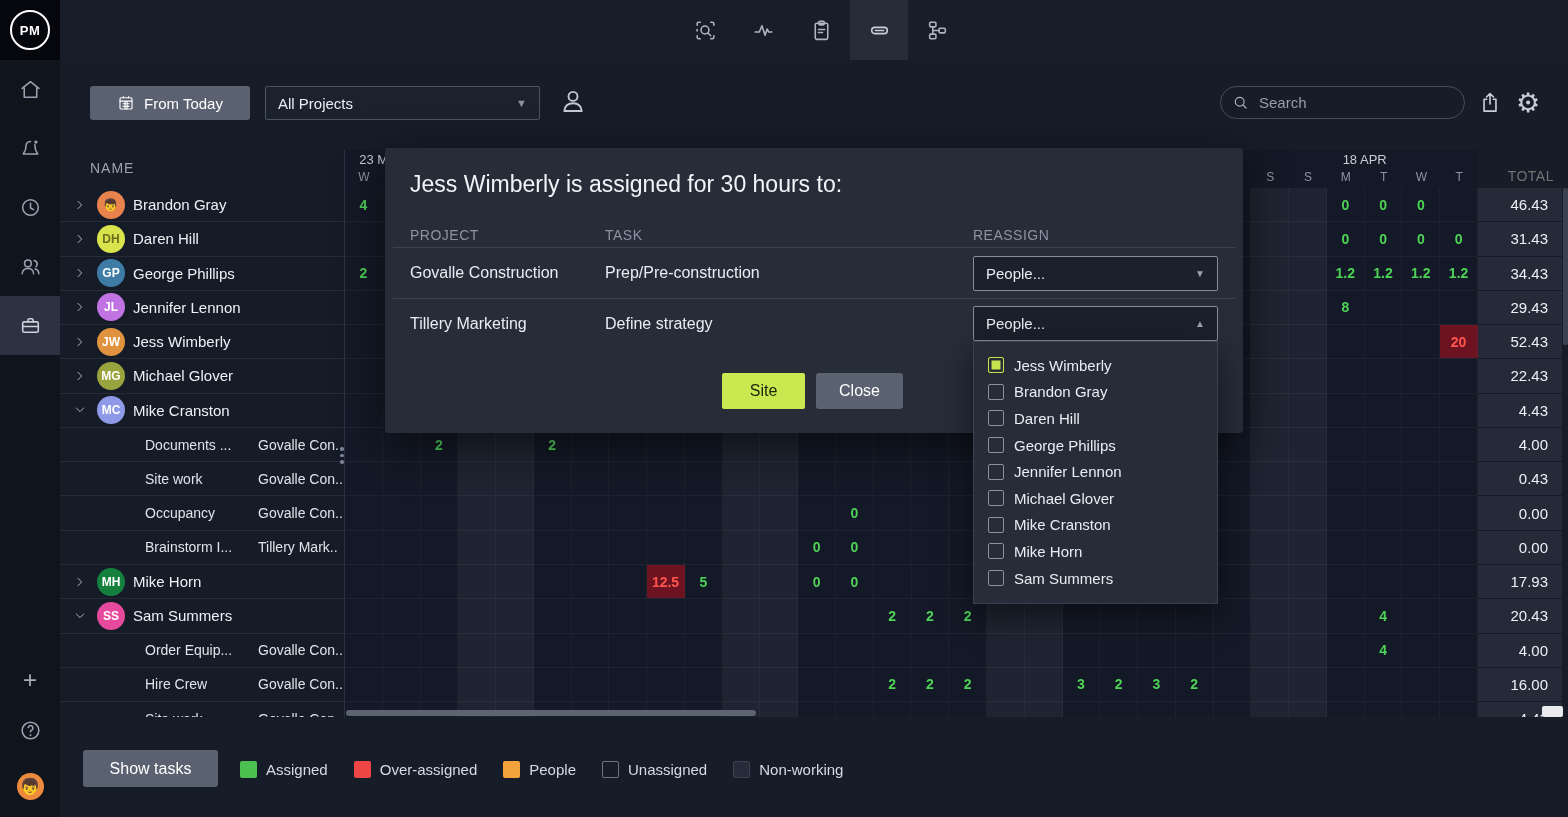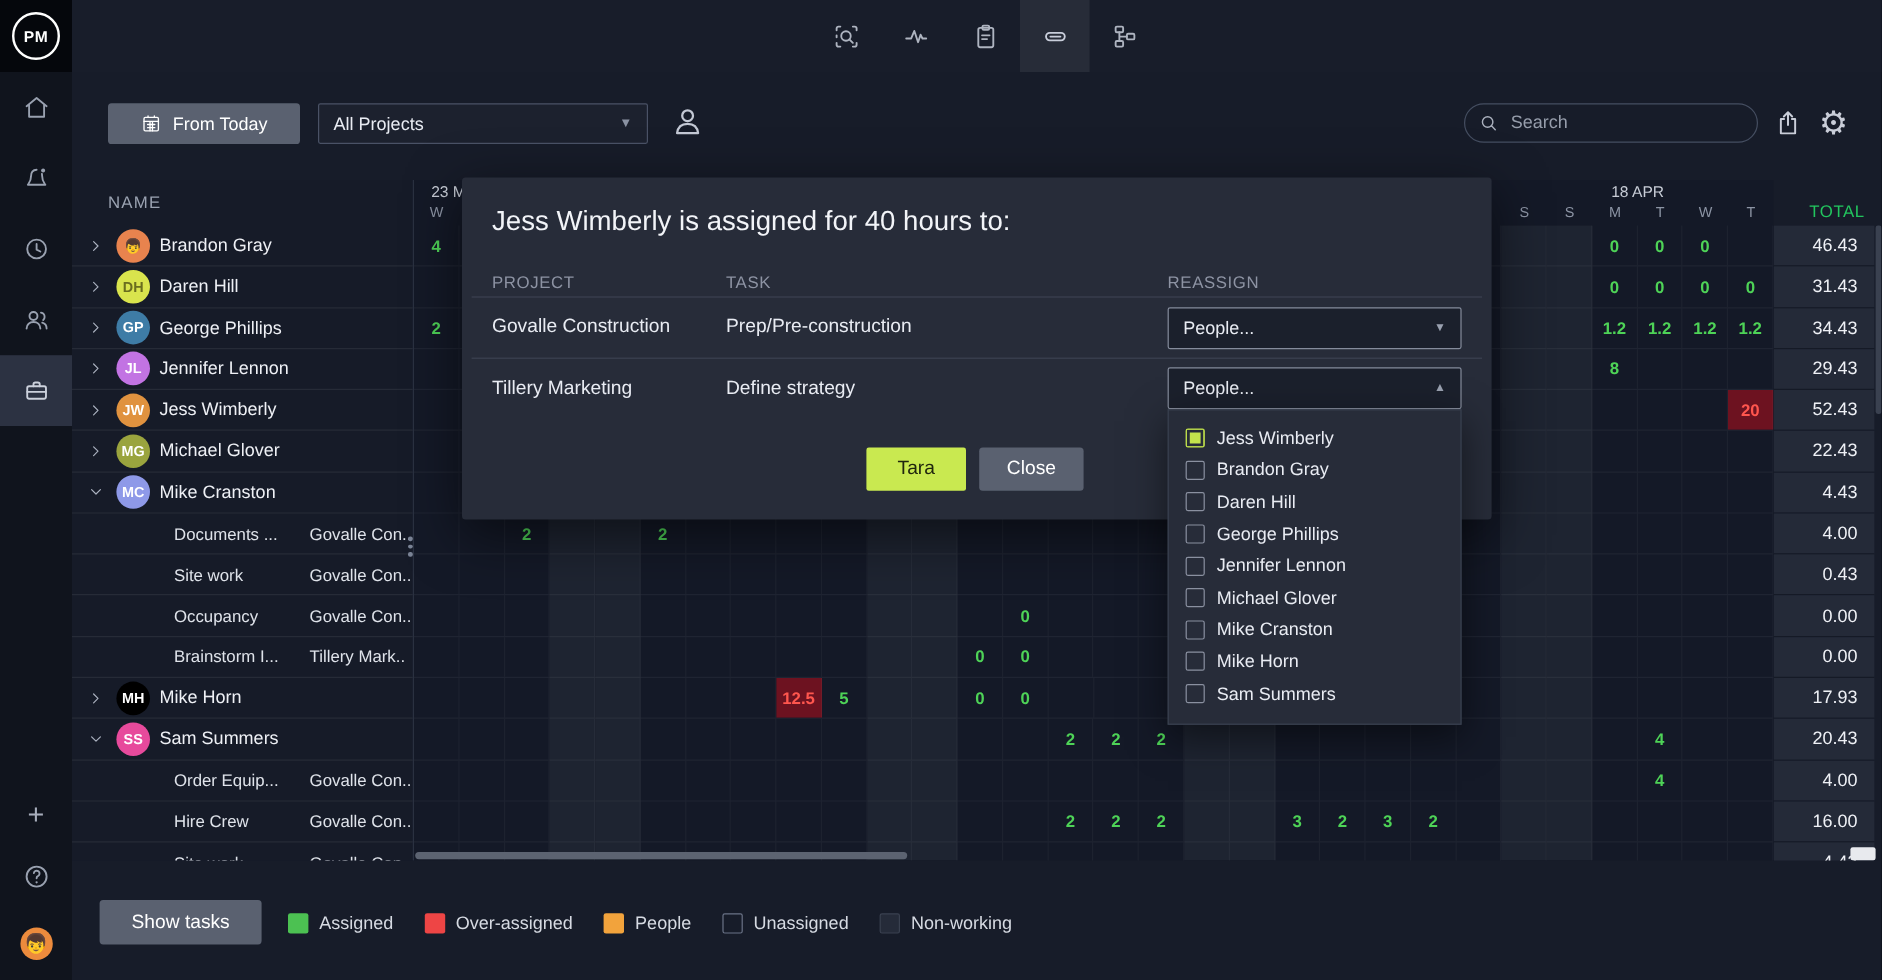--- a/index.html
+++ b/index.html
@@ -61,21 +61,21 @@
   .date-label { position:absolute; top:2px; height:16px; color:#c7ccd6; font-size:13px; text-align:center; white-space:nowrap; }
   .day-letter { position:absolute; top:20px; height:16px; color:#8c94a4; font-size:12px; text-align:center; }
   .g-rows { position:absolute; left:0; top:38px; right:0; bottom:0; }
   .wk-col { position:absolute; top:0; bottom:0; background:#1e2431; }
   .g-row { position:absolute; left:0; right:0; height:34.27px; border-bottom:1px solid rgba(255,255,255,.05); display:flex; }
   .g-cell { height:100%; border-right:1px solid rgba(255,255,255,.04); display:flex; align-items:center; justify-content:center; font-size:14px; font-weight:bold; color:#4ed357; }
   .g-cell.over { background:#6d1220; color:#ff564e; }
   .hscroll { position:absolute; left:1px; bottom:1px; width:410px; height:6px; border-radius:3px; background:#5c6371; z-index:5; cursor:pointer; }
 
   .total-col { position:absolute; left:1418px; top:90px; width:90px; bottom:100px; background:#171c29; overflow:hidden; }
-  .total-hdr { position:absolute; right:14px; top:18px; color:#22c55e; font-size:14px; letter-spacing:.5px; }
+  .total-hdr { position:absolute; right:14px; top:18px; color:#737373; font-size:14px; letter-spacing:.5px; }
   .t-cells { position:absolute; left:0; top:38px; right:0; bottom:0; }
   .t-cell { position:absolute; left:0; width:84px; height:34.27px; background:#242a38; border-bottom:1px solid #151a26; display:flex; align-items:center; justify-content:flex-end; padding-right:14px; color:#eef0f5; font-size:15px; }
   .vscroll { position:absolute; right:0; top:38px; width:5px; height:157px; border-radius:2px; background:#3a4150; cursor:pointer; }
   .scroll-corner { position:absolute; right:5px; bottom:0; width:21px; height:11px; background:#e8eaee; border-radius:2px; cursor:pointer; }
 
   .drag-dots { position:absolute; left:278px; top:387px; width:8px; height:22px; z-index:20; display:flex; flex-direction:column; gap:3px; align-items:center; cursor:col-resize; }
   .drag-dots i { width:3.5px; height:3.5px; border-radius:50%; background:#7b8496; }
 
   
   .modal { position:absolute; left:325px; top:88px; width:858px; height:285px; background:#272c39; border-radius:3px; box-shadow:0 12px 45px rgba(0,0,0,.55); z-index:50; }
@@ -298,21 +298,21 @@
             <span class="t-proj">Govalle Con..</span>
           </div>
           <div class="n-row" style="top: 342.7px;">
             <span class="t-task">Brainstorm I...</span>
             <span class="t-proj">Tillery Mark..</span>
           </div>
           <div class="n-row" style="top: 376.97px;">
             <span class="chev"><svg viewBox="0 0 24 24" fill="none" stroke="currentColor" stroke-width="1.5" stroke-linecap="round" stroke-linejoin="round">
                 <path d="M9 6.5 L14.5 12 L9 17.5"></path>
               </svg></span>
-            <span class="avatar" style="background: #000000;">MH</span>
+            <span class="avatar" style="background: #15803d;">MH</span>
             <span class="p-name">Mike Horn</span>
           </div>
           <div class="n-row" style="top: 411.24px;">
             <span class="chev"><svg viewBox="0 0 24 24" fill="none" stroke="currentColor" stroke-width="1.5" stroke-linecap="round" stroke-linejoin="round">
                 <path d="M6.5 9 L12 14.5 L17.5 9"></path>
               </svg></span>
             <span class="avatar" style="background: rgb(231, 74, 156);">SS</span>
             <span class="p-name">Sam Summers</span>
           </div>
           <div class="n-row" style="top: 445.51px;">
@@ -914,42 +914,42 @@
       <div class="scroll-corner"></div>
     </div>
 
     <div class="drag-dots">
         <i></i>
         <i></i>
         <i></i>
       </div>
 
     <div class="modal">
-      <div class="modal-title">Jess Wimberly is assigned for 40 hours to:</div>
+      <div class="modal-title">Jess Wimberly is assigned for 30 hours to:</div>
       <div class="m-hdr" style="left:25px;">PROJECT</div>
       <div class="m-hdr" style="left:220px;">TASK</div>
       <div class="m-hdr" style="left:588px;">REASSIGN</div>
       <div class="m-hdr-line"></div>
       <div class="m-row-line"></div>
 
       <div class="m-cell" style="left:25px; top:116px;">Govalle Construction</div>
       <div class="m-cell" style="left:220px; top:116px;">Prep/Pre-construction</div>
       <div class="m-select" style="top:108px;">
         <span>People...</span>
         <span class="caret">▼</span>
       </div>
 
       <div class="m-cell" style="left:25px; top:167px;">Tillery Marketing</div>
       <div class="m-cell" style="left:220px; top:167px;">Define strategy</div>
       <div class="m-select" style="top:158px;">
         <span>People...</span>
         <span class="caret">▲</span>
       </div>
 
-      <button class="btn-save">Tara</button>
+      <button class="btn-save">Site</button>
       <button class="btn-gray btn-close">Close</button>
     </div>
 
     <div class="dropdown" id="peopleDropdown">
         <div class="dd-item">
           <span class="dd-cb checked"></span>
           <span class="dd-label">Jess Wimberly</span>
         </div>
         <div class="dd-item">
           <span class="dd-cb"></span>

